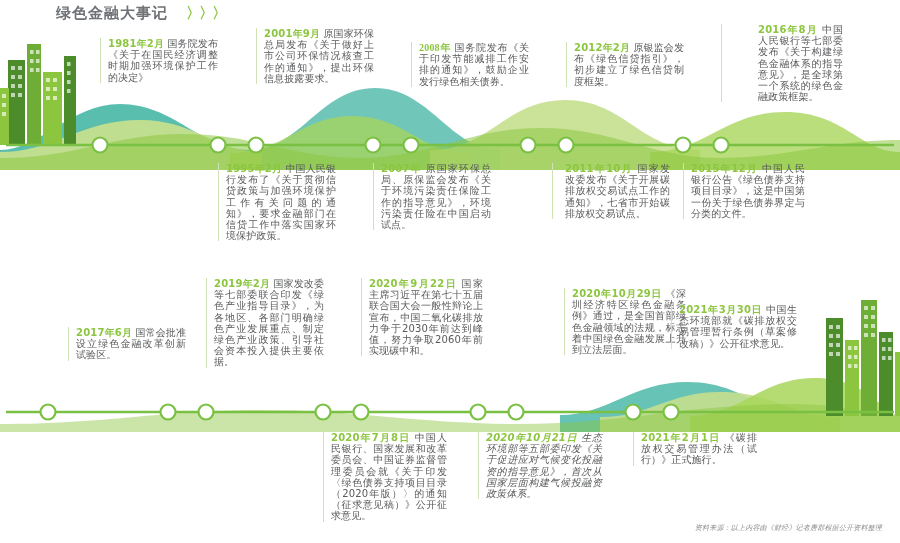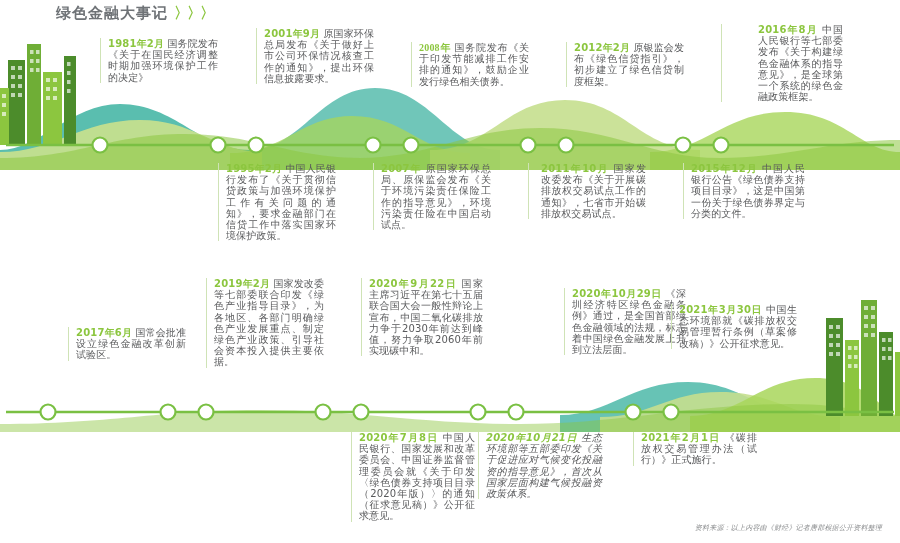--- a/index.html
+++ b/index.html
@@ -9,21 +9,21 @@
     font-family:"DejaVu Sans","Liberation Sans",sans-serif;
     overflow:hidden;
     position:relative;
   }
   .stage{position:absolute;inset:0;width:900px;height:543px;}
   svg.art{position:absolute;left:0;top:0;width:900px;height:543px;}
 
   
   .title-wrap{
     position:absolute;left:56px;top:4px;
-    display:flex;align-items:center;gap:6px;
+    display:flex;align-items:center;gap:18px;
   }
   .title-text{
     font-size:15px;font-weight:bold;color:#6f7377;letter-spacing:1px;
     font-family:"DejaVu Sans","Liberation Sans",sans-serif;
   }
   .title-arrows{display:flex;align-items:center;}
   .title-arrows span{
     color:#8cc63f;font-size:15px;font-weight:bold;letter-spacing:-2px;
   }
 
@@ -230,21 +230,21 @@
   <div class="event" style="left:218px;top:163px;width:118px;">
     <span class="date">1995年2月</span>
     <span>中国人民银行发布了《关于贯彻信贷政策与加强环境保护工作有关问题的通知》，要求金融部门在信贷工作中落实国家环境保护政策。</span>
   </div>
 
   <div class="event" style="left:373px;top:163px;width:118px;">
     <span class="date">2007年</span>
     <span>原国家环保总局、原保监会发布《关于环境污染责任保险工作的指导意见》，环境污染责任险在中国启动试点。</span>
   </div>
 
-  <div class="event" style="left:528px;top:163px;width:118px;padding-left:12px;">
+  <div class="event" style="left:552px;top:163px;width:118px;padding-left:12px;">
     <span class="date">2011年10月</span>
     <span>国家发改委发布《关于开展碳排放权交易试点工作的通知》，七省市开始碳排放权交易试点。</span>
   </div>
 
   <div class="event" style="left:683px;top:163px;width:122px;">
     <span class="date">2015年12月</span>
     <span>中国人民银行公告《绿色债券支持项目目录》，这是中国第一份关于绿色债券界定与分类的文件。</span>
   </div>
 
   <div class="event" style="left:48px;top:327px;width:118px;margin-left:20px;">
@@ -266,21 +266,21 @@
     <span class="date">2020年10月29日</span>
     <span>《深圳经济特区绿色金融条例》通过，是全国首部绿色金融领域的法规，标志着中国绿色金融发展上升到立法层面。</span>
   </div>
 
   <div class="event" style="left:671px;top:304px;width:126px;">
     <span class="date">2021年3月30日</span>
     <span>中国生态环境部就《碳排放权交易管理暂行条例（草案修改稿）》公开征求意见。</span>
   </div>
 
 
-  <div class="event" style="left:323px;top:432px;width:124px;margin-left:28px;">
+  <div class="event" style="left:323px;top:432px;width:124px;">
     <span class="date">2020年7月8日</span>
     <span>中国人民银行、国家发展和改革委员会、中国证券监督管理委员会就《关于印发〈绿色债券支持项目目录（2020年版）〉的通知（征求意见稿）》公开征求意见。</span>
   </div>
 
   <div class="event" style="left:478px;top:432px;width:124px;font-style:italic;">
     <span class="date">2020年10月21日</span>
     <span>生态环境部等五部委印发《关于促进应对气候变化投融资的指导意见》，首次从国家层面构建气候投融资政策体系。</span>
   </div>
 
   <div class="event" style="left:633px;top:432px;width:124px;">

